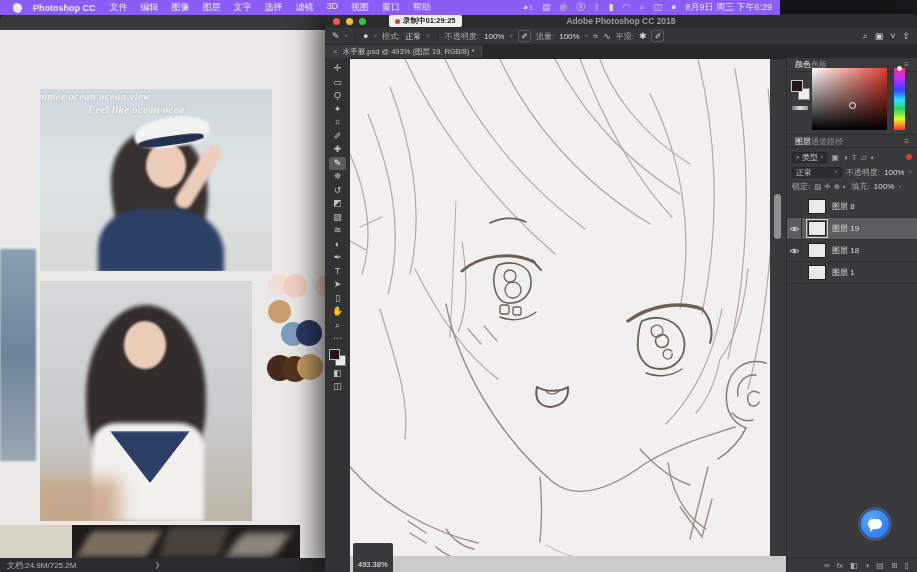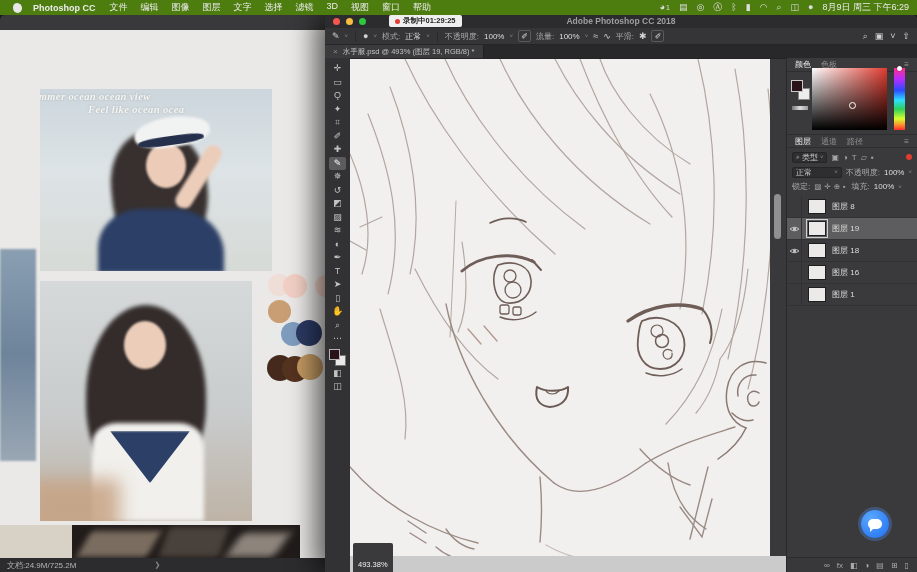--- a/index.html
+++ b/index.html
@@ -1,20 +1,20 @@
 <!DOCTYPE html>
 <html><head>
 <meta charset="utf-8">
 <style>
   *{margin:0;padding:0;box-sizing:border-box}
   body{width:917px;height:572px;overflow:hidden;background:#111;font-family:"Liberation Sans","DejaVu Sans",sans-serif}
   .screen{position:relative;width:917px;height:572px;background:#1a1a1c;overflow:hidden}
 
   
-  .menubar{position:absolute;left:0;top:0;width:917px;height:15px;background:#4d7c0f;display:flex;align-items:center;color:#ececec;font-size:9px;padding:0 8px;z-index:50}
+  .menubar{position:absolute;left:0;top:0;width:780px;height:15px;background:#8b5cf6;display:flex;align-items:center;color:#ececec;font-size:9px;padding:0 8px;z-index:50}
   .apple{width:9px;height:10px;background:#e8e8e8;border-radius:46% 54% 48% 52%;margin:0 11px 0 5px}
   .appname{font-weight:bold;margin-right:14px;white-space:nowrap}
   .mi{margin-right:13px;white-space:nowrap;cursor:default}
   .mb-right{margin-left:auto;display:flex;align-items:center;gap:9px}
   .sicon{font-size:9px;color:#dedede;position:relative;line-height:15px}
   .sicon .sbadge{font-style:normal;font-size:7px;margin-left:1px}
   .clock{font-size:9px;white-space:nowrap}
 
   
   .ref-window{position:absolute;left:0;top:15px;width:331px;height:557px;background:#39393b;border-radius:5px 5px 0 0;z-index:10}
@@ -78,21 +78,21 @@
   .bgsw{position:absolute;right:0;bottom:0;width:11px;height:11px;background:#e9e9e9;border:1px solid #777}
 
   .canvas-wrap{position:absolute;left:25px;top:44px;right:131px;bottom:0;background:#3e3e40;border-top:1px solid #242426}
   .art{position:absolute;left:0;top:0;width:420px;height:497px;background:#f2f0ee;overflow:hidden}
   .vscroll{position:absolute;left:420px;top:0;width:16px;height:497px;background:#39393b}
   .vthumb{position:absolute;left:4px;top:135px;width:7px;height:45px;background:#909092;border-radius:4px}
   .canvas-status{position:absolute;left:0;right:0;top:497px;height:17px;background:#cbcbcb;display:flex;align-items:center;padding-left:3px}
   .zoom-badge{background:#3a3a3c;color:#f0f0f0;font-size:7.5px;padding:17px 5px;border-radius:2px}
 
   .panels{position:absolute;top:44px;right:0;width:131px;bottom:0;background:#3a3a3c;border-left:1px solid #29292b;font-size:8px;color:#c9c9c9}
-  .ptabs{position:absolute;left:0;right:0;display:flex;align-items:center;gap:10px;padding:0 8px;border-bottom:1px solid #2e2e30}
+  .ptabs{position:absolute;left:0;right:0;display:flex;align-items:center;padding:0 8px;border-bottom:1px solid #2e2e30}
   .ptabs1{top:0;height:14px}
   .ptabs2{top:76px;height:14px;border-top:1px solid #2e2e30}
   .ptab-active{color:#ededed}
   .ptab{color:#929294}
   .pmenu{margin-left:auto;color:#9a9a9a;font-size:8px}
   .fgbg{position:absolute;left:4px;top:22px;width:20px;height:22px}
   .cp-fg{position:absolute;left:0;top:0;width:12px;height:12px;border:1px solid #c9c9c9;z-index:2}
   .cp-bg{position:absolute;left:7px;top:8px;width:12px;height:12px;background:#ededed;border:1px solid #888}
   .cp-ramp{position:absolute;left:1px;top:26px;width:16px;height:4px;background:linear-gradient(90deg,#777,#ddd,#999)}
   .satsq{position:absolute;left:25px;top:10px;width:75px;height:62px;background:linear-gradient(to bottom,rgba(0,0,0,0),#000),linear-gradient(to right,#fff,#e03b2f)}
@@ -462,25 +462,20 @@
                 <path d="M1 4.5 Q6 0.5 11 4.5 Q6 8.5 1 4.5 Z" fill="none" stroke="#cfcfcf" stroke-width="1"></path>
                 <circle cx="6" cy="4.5" r="1.7" fill="#cfcfcf"></circle>
               </svg>
             </span>
             <span class="lthumb"></span>
             <span class="lname">图层 18</span>
           </div>
           <div class="layer-row">
             <span class="eyec"></span>
             <span class="lthumb"></span>
-            <span class="lname">图层 16</span>
-          </div>
-          <div class="layer-row">
-            <span class="eyec"></span>
-            <span class="lthumb"></span>
             <span class="lname">图层 1</span>
           </div>
         </div>
 
       <div class="chat-badge">
         <span class="chat-bubble"></span>
       </div>
 
       <div class="pfooter" id="footer-icons">
           <span class="fticon">∞</span>

